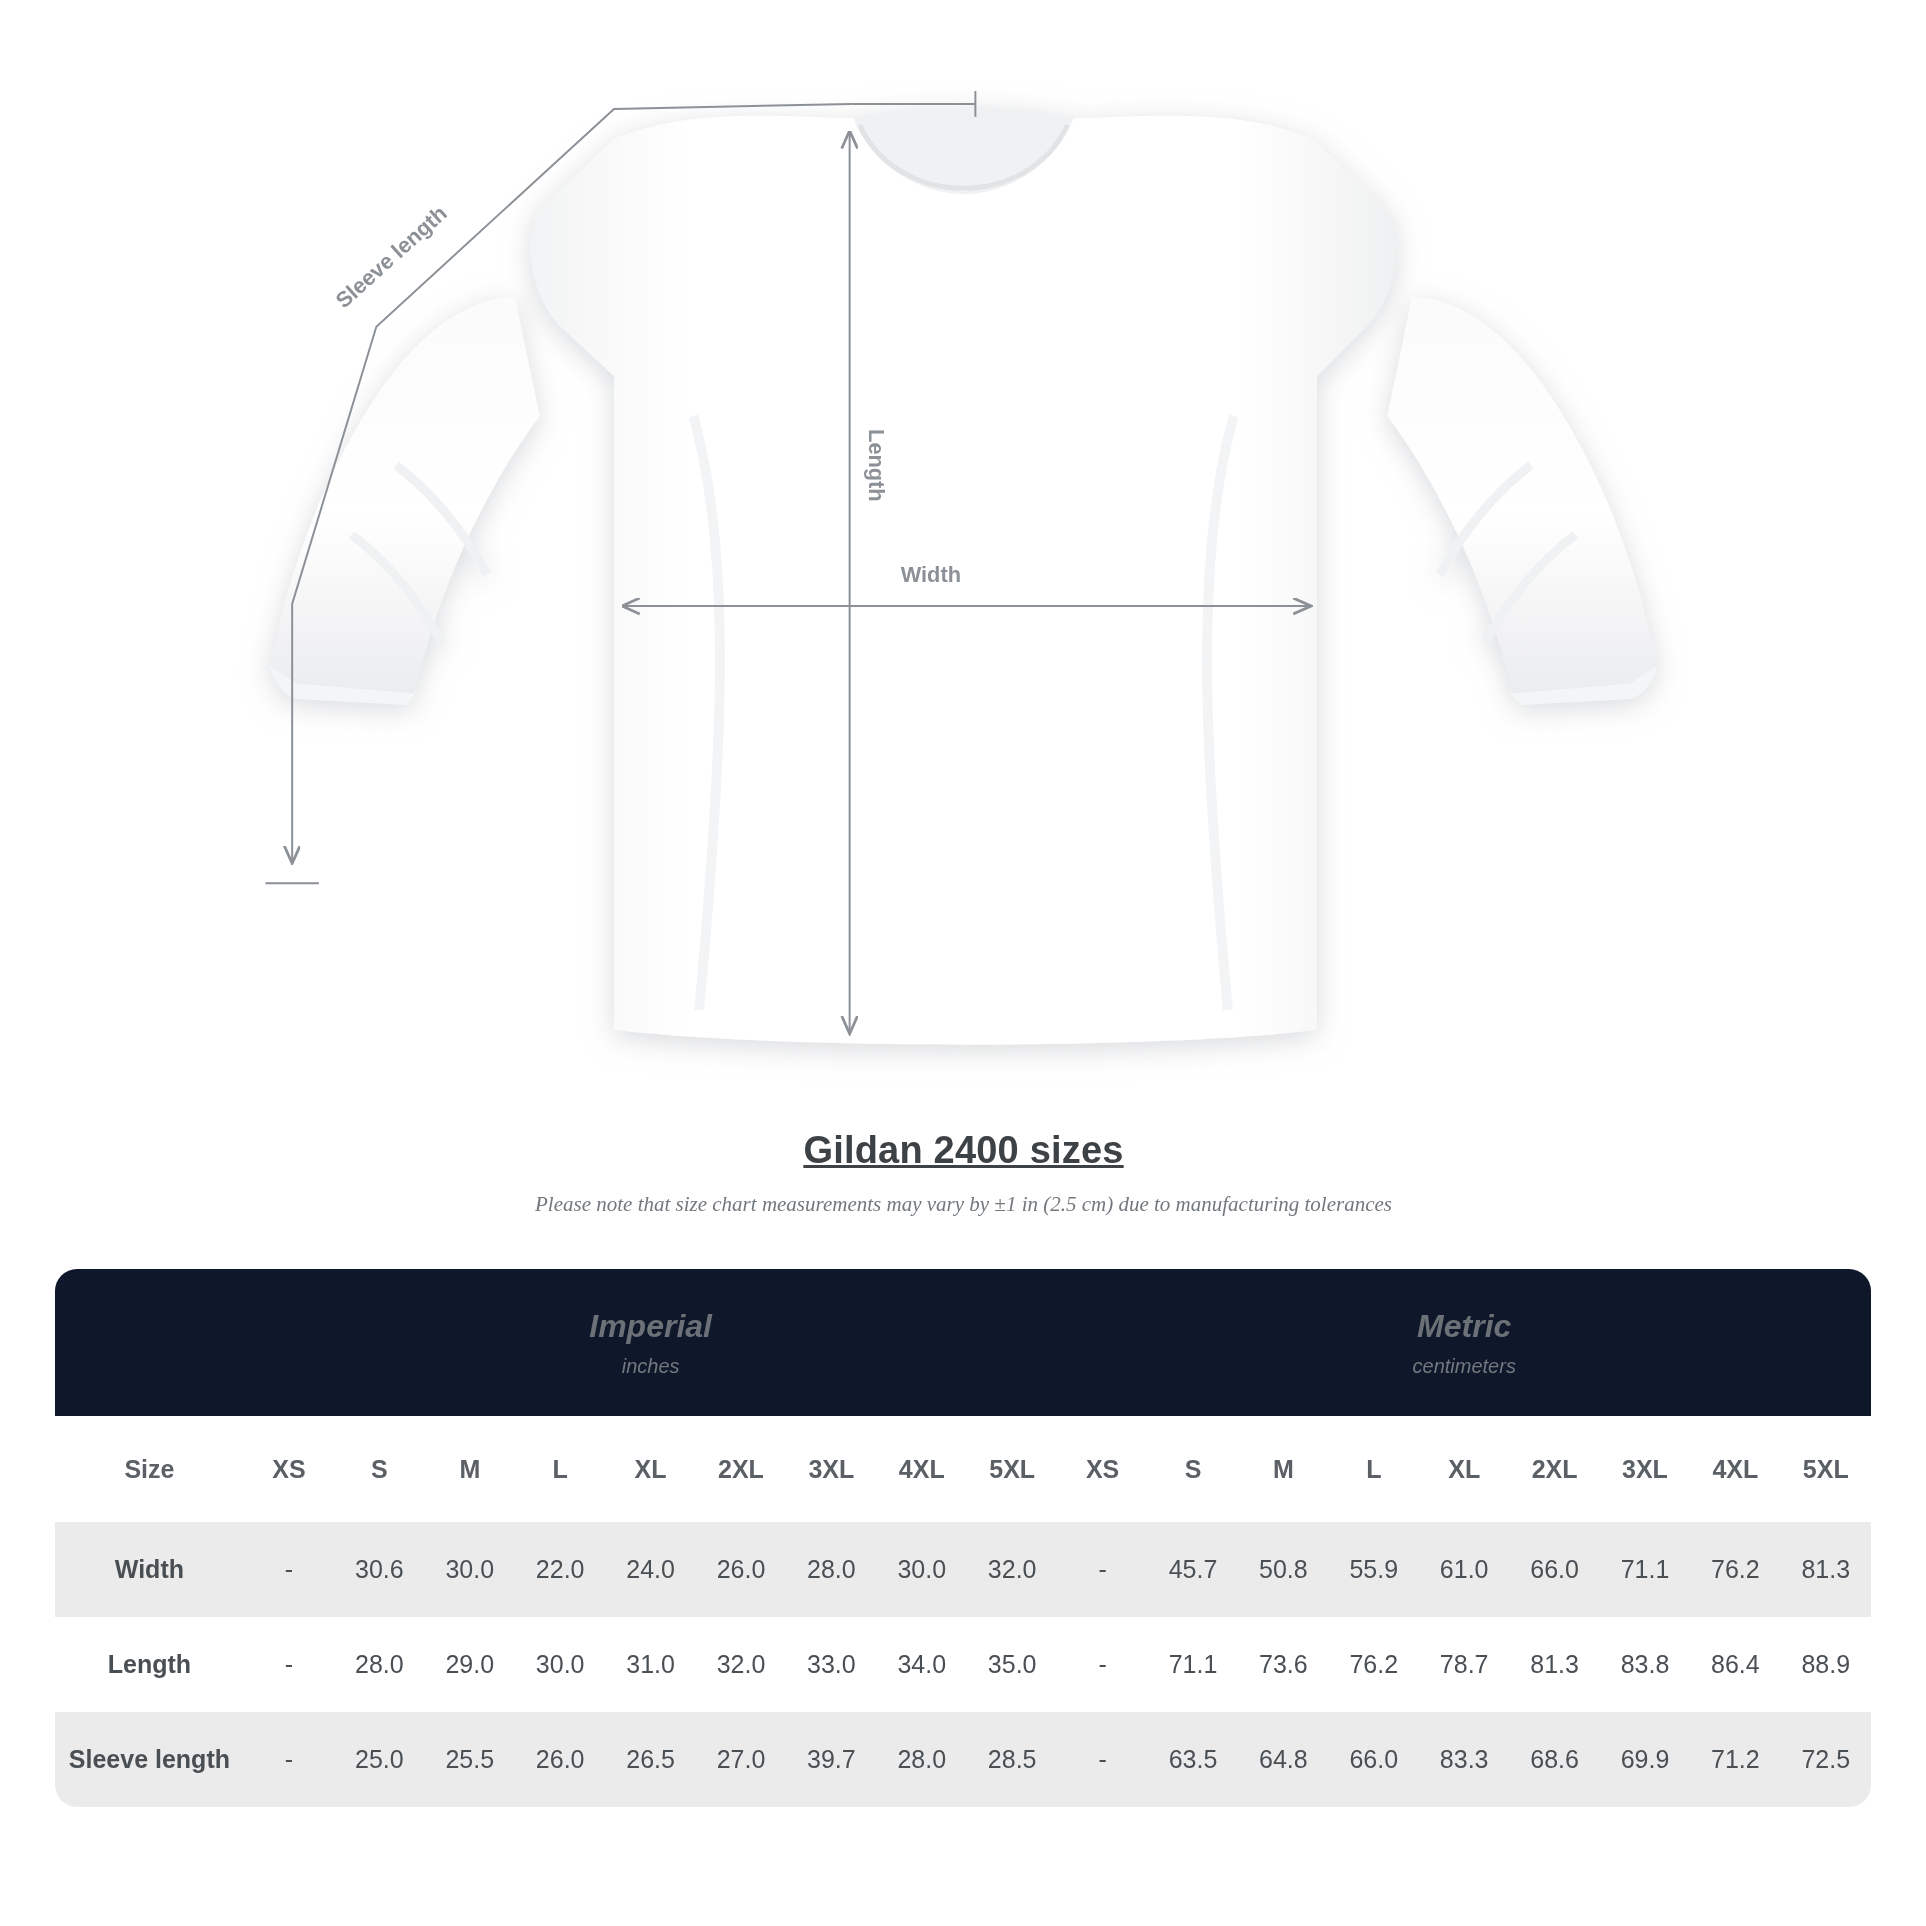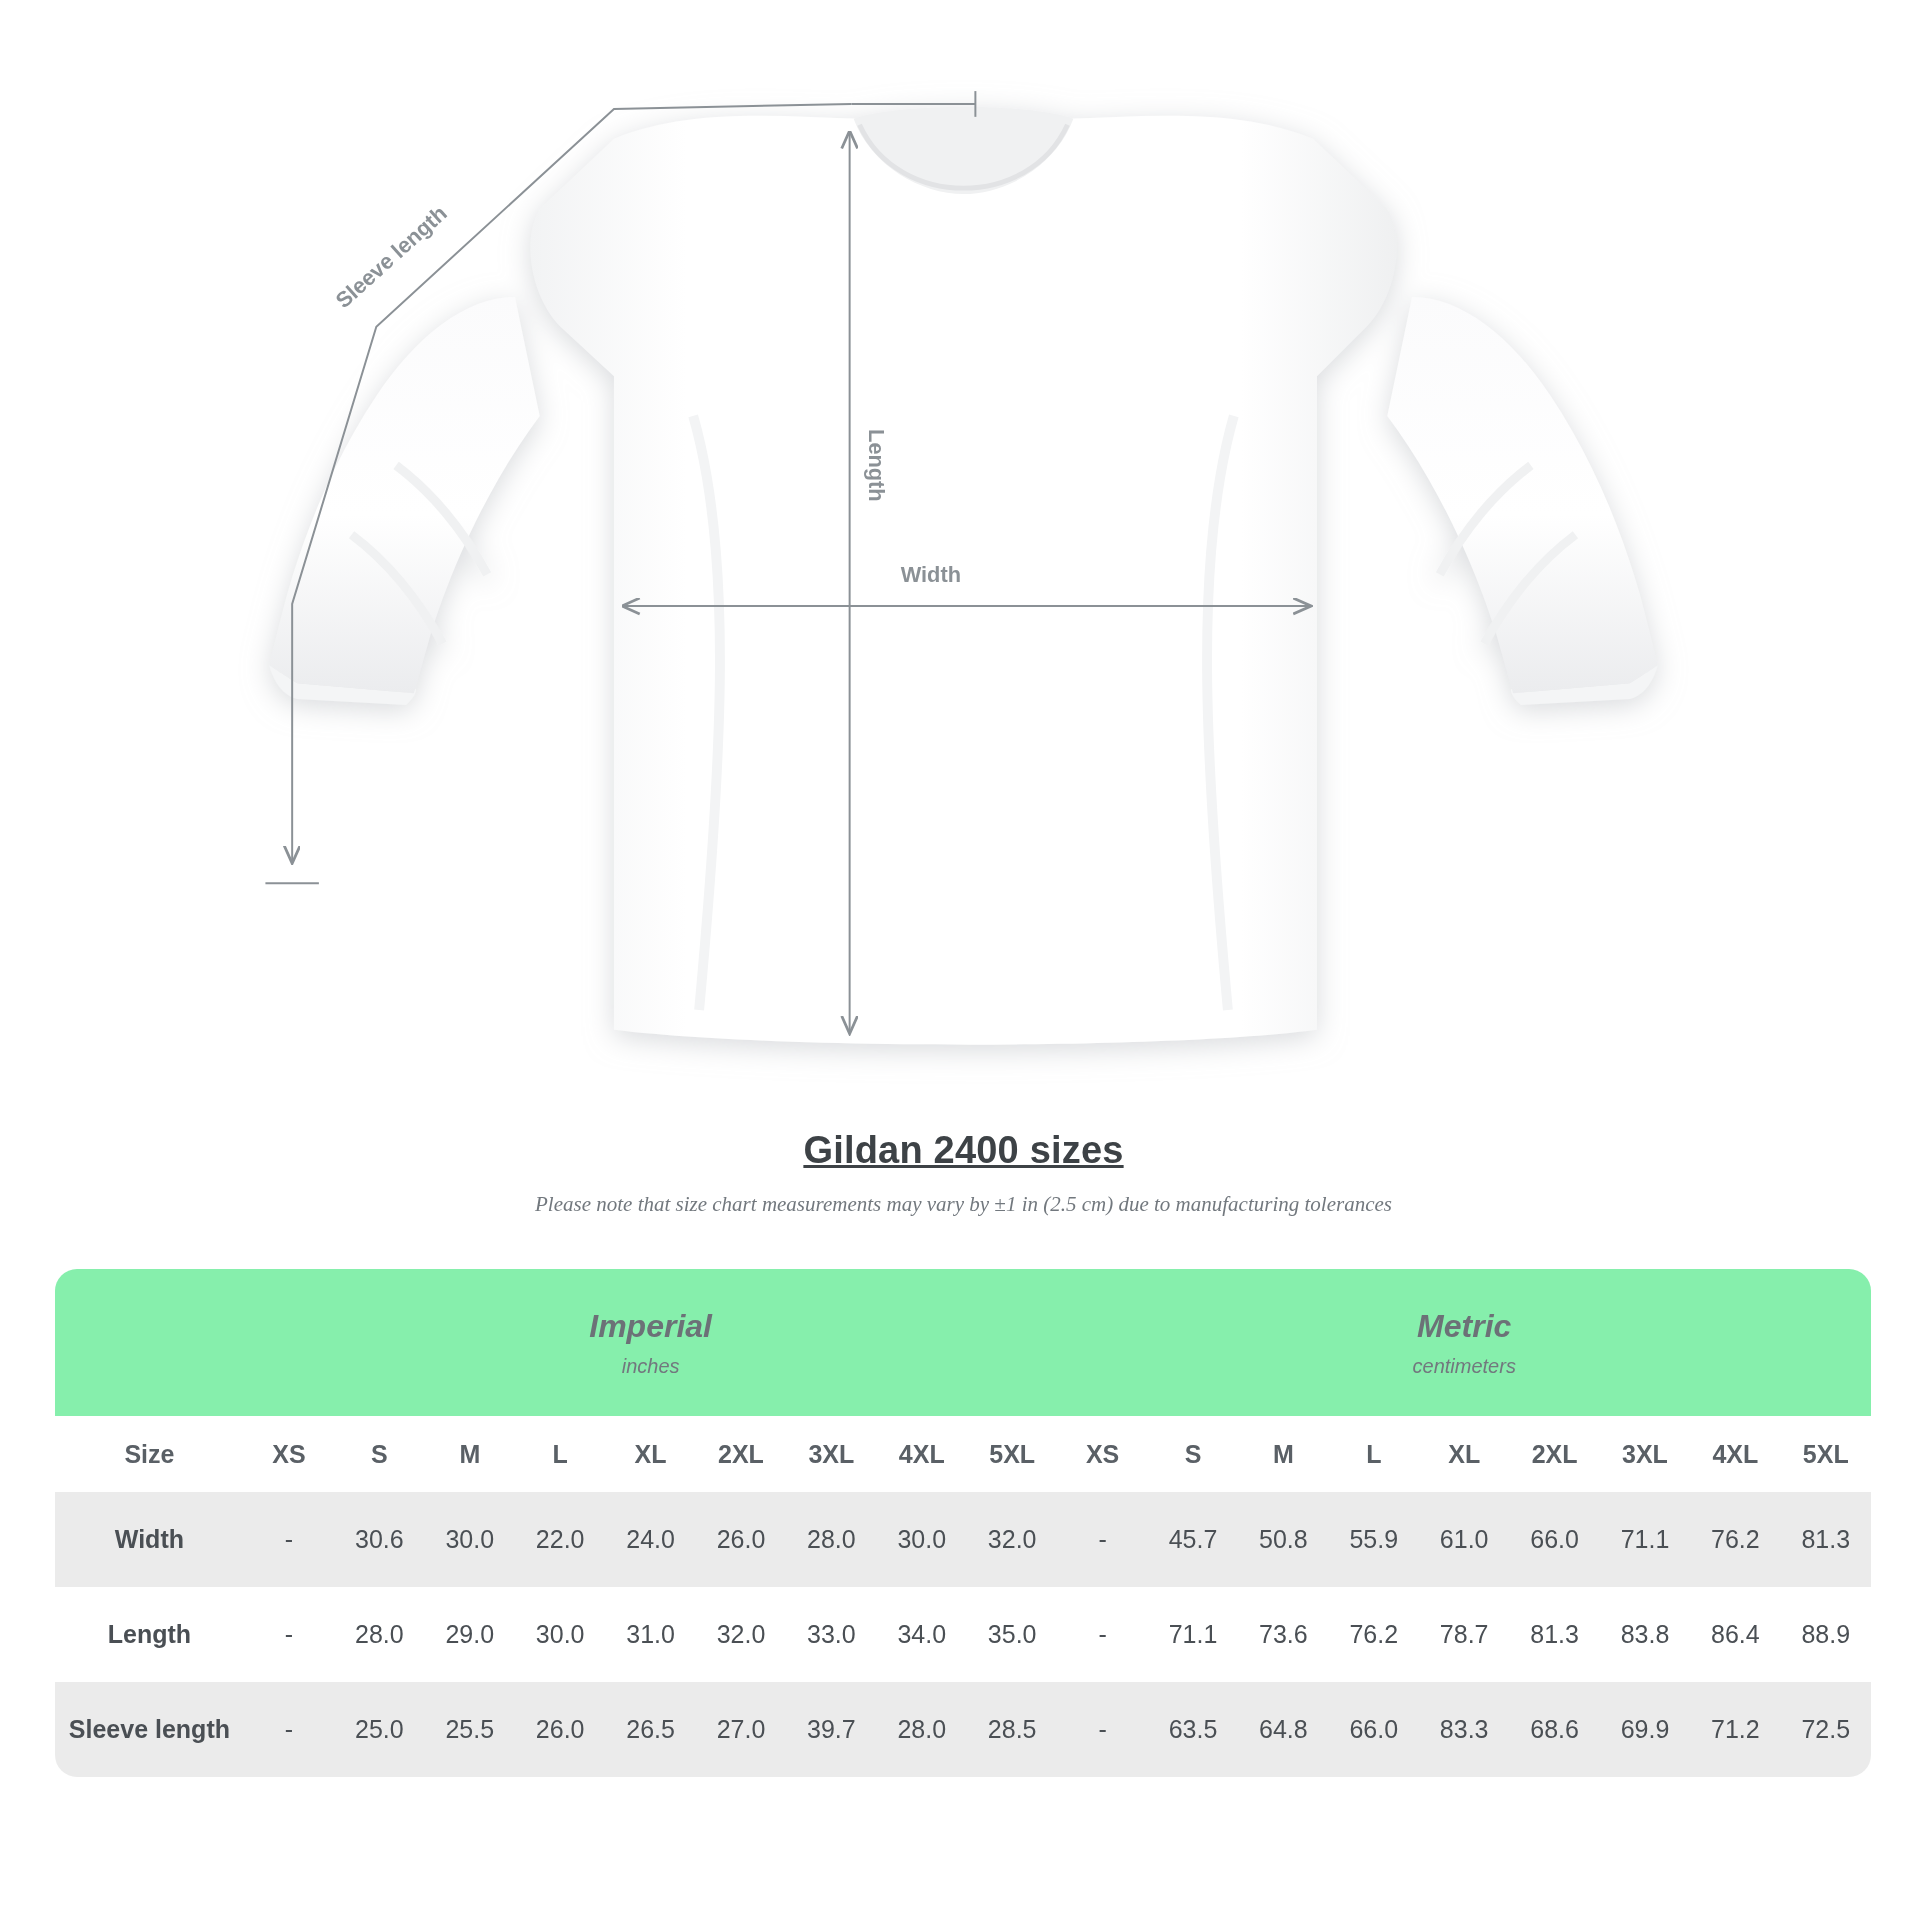--- a/index.html
+++ b/index.html
@@ -67,21 +67,21 @@
     border-collapse: collapse;
     width: 1816px;
     table-layout: fixed;
   }
   table.size-table td, table.size-table th {
     padding: 0;
     margin: 0;
   }
   
   .unit-row td {
-    background: #86efac;
+    background: #0f172a;
     height: 147px;
     vertical-align: middle;
     text-align: center;
   }
   .unit-row td.corner-left {
     border-top-left-radius: 22px;
   }
   .unit-row td.corner-right {
     border-top-right-radius: 22px;
     margin-top: 39px;
@@ -94,21 +94,21 @@
   }
   .unit-sub {
     font-size: 20px;
     font-style: italic;
     color: #72787e;
     margin-top: 10px;
   }
   
   .head-row td {
     background: #ffffff;
-    height: 76px;
+    height: 106px;
     text-align: center;
     vertical-align: middle;
     font-size: 25px;
     font-weight: bold;
     color: #5a6066;
   }
   .head-row td.rowlabel {
     font-size: 25px;
   }
   

